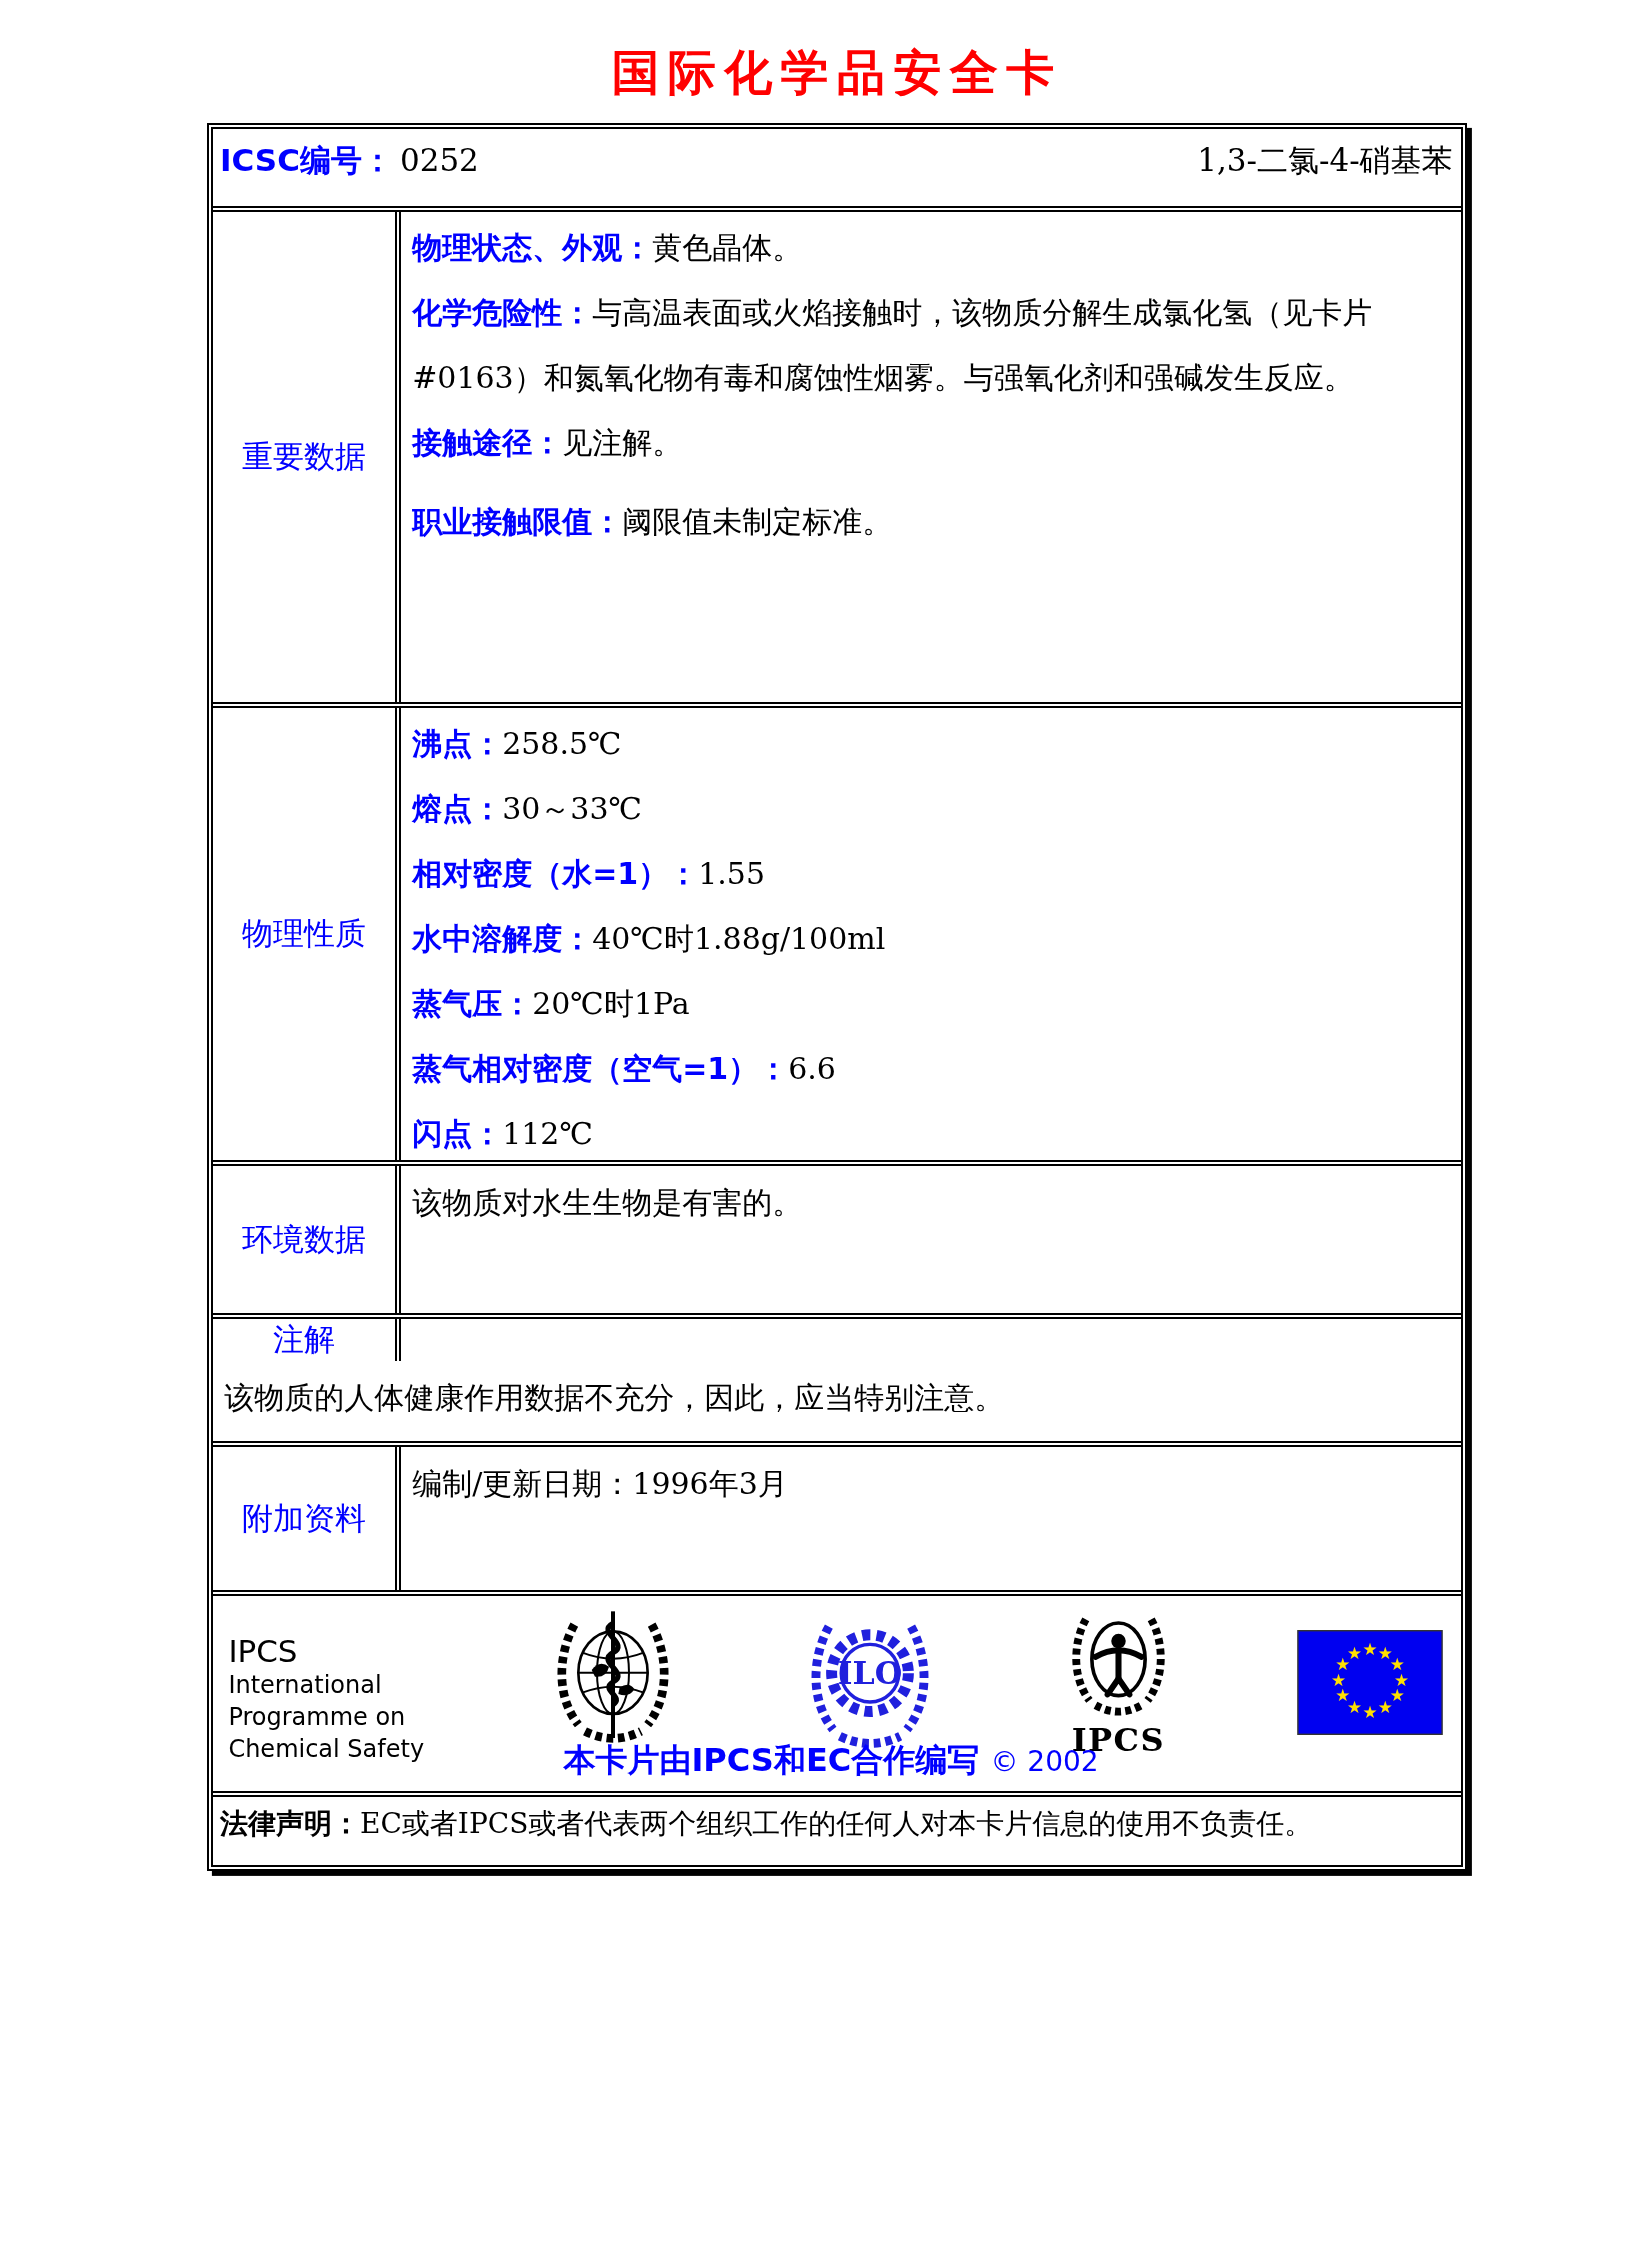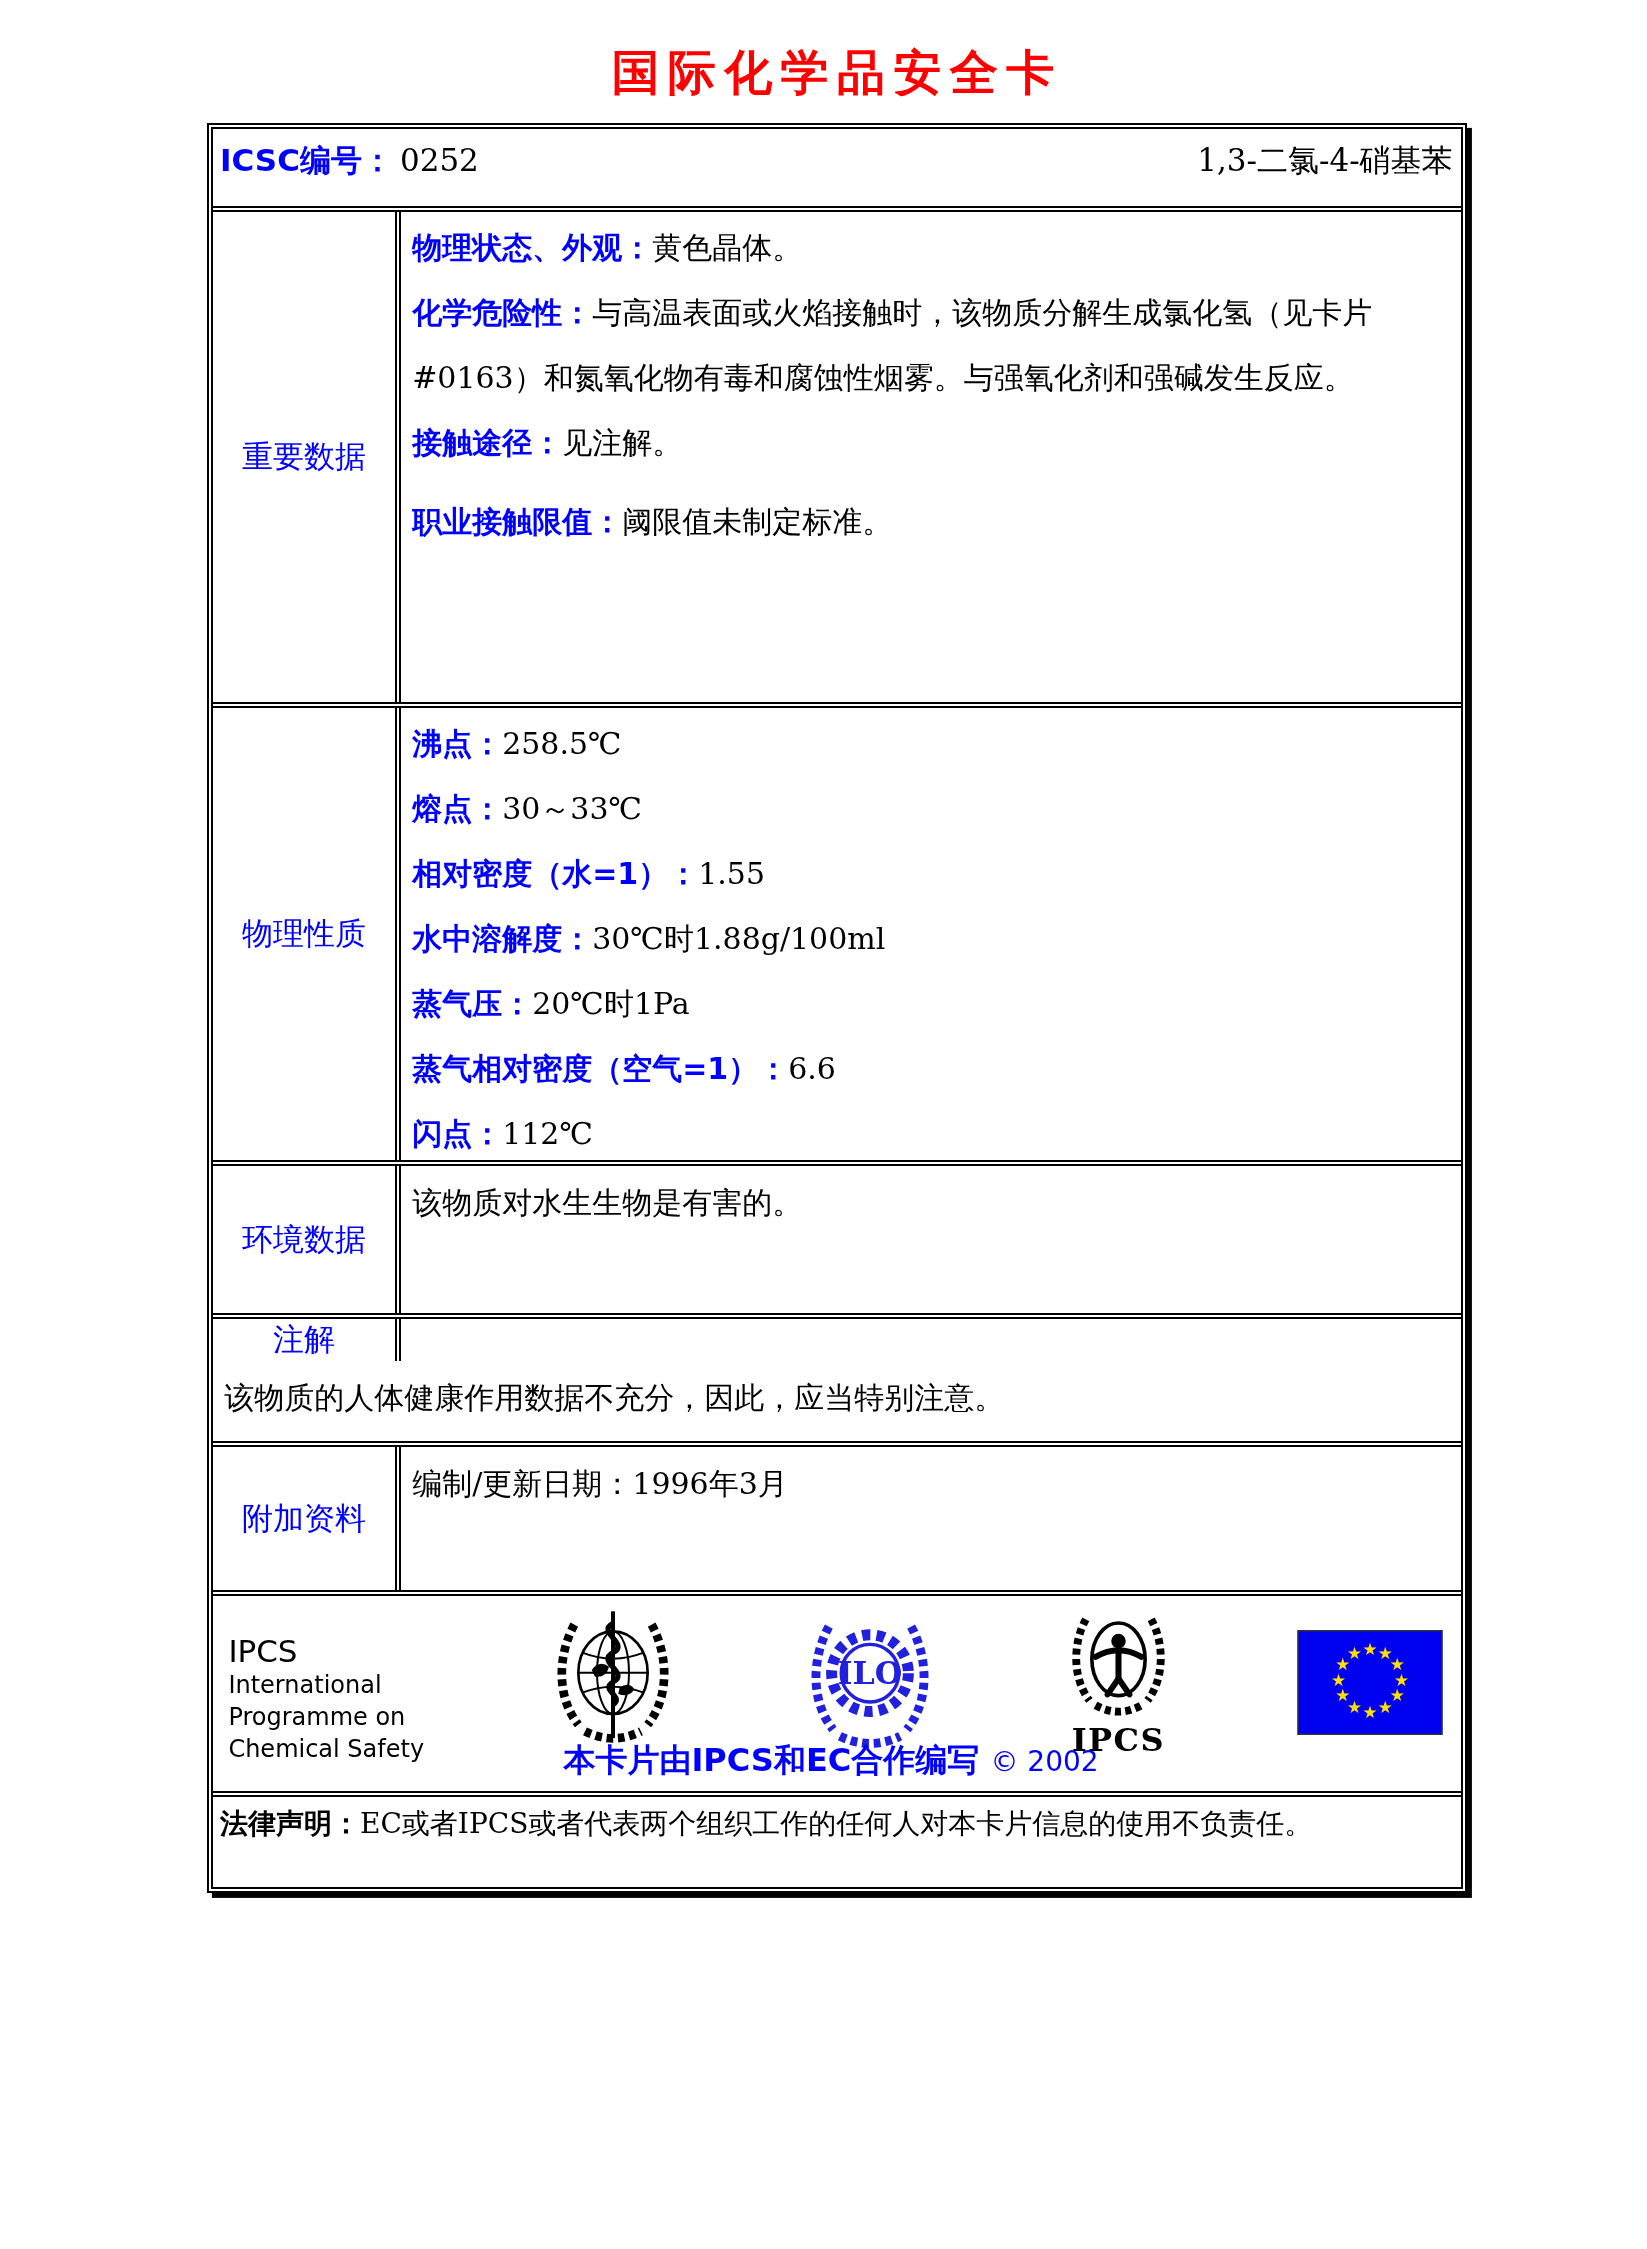--- a/index.html
+++ b/index.html
@@ -24,21 +24,21 @@
   }
   .row { display: flex; width: 100%; }
   .row + .row { border-top: 6.3px double #000; }
   .h-header { height: 77px; border-radius: 32px; }
   .h-important { height: 496px; }
   .h-physical { height: 458px; }
   .h-env { height: 153px; }
   .h-notes { height: 128px; flex-direction: column; }
   .h-add { height: 149px; }
   .h-logos { height: 201px; }
-  .h-legal { height: 96px; }
+  .h-legal { height: 74px; }
 
   
   .header-row { justify-content: space-between; padding: 11.2px 5.6px 0 7px; font-size: 31px; }
   .blue-label {
     color: var(--label-blue, #0000ff); font-weight: bold;
     font-family: "DejaVu Sans", "Liberation Sans", sans-serif;
   }
   .hnum { margin-left: 7px; }
   .hname { padding-right: 2.8px; }
 
@@ -109,21 +109,21 @@
         <div class="line gap"><span class="k">职业接触限值：</span><span class="v">阈限值未制定标准。</span></div>
       </div>
     </div>
 
     <div class="row h-physical">
       <div class="label-cell">物理性质</div>
       <div class="content-cell">
         <div class="line"><span class="k">沸点：</span><span class="v">258.5℃</span></div>
         <div class="line"><span class="k">熔点：</span><span class="v">30～33℃</span></div>
         <div class="line"><span class="k">相对密度（水=1）：</span><span class="v">1.55</span></div>
-        <div class="line"><span class="k">水中溶解度：</span><span class="v">30℃时1.88g/100ml</span></div>
+        <div class="line"><span class="k">水中溶解度：</span><span class="v">40℃时1.88g/100ml</span></div>
         <div class="line"><span class="k">蒸气压：</span><span class="v">20℃时1Pa</span></div>
         <div class="line"><span class="k">蒸气相对密度（空气=1）：</span><span class="v">6.6</span></div>
         <div class="line"><span class="k">闪点：</span><span class="v">112℃</span></div>
       </div>
     </div>
 
     <div class="row h-env">
       <div class="label-cell">环境数据</div>
       <div class="content-cell">
         <div class="plain">该物质对水生生物是有害的。</div>

